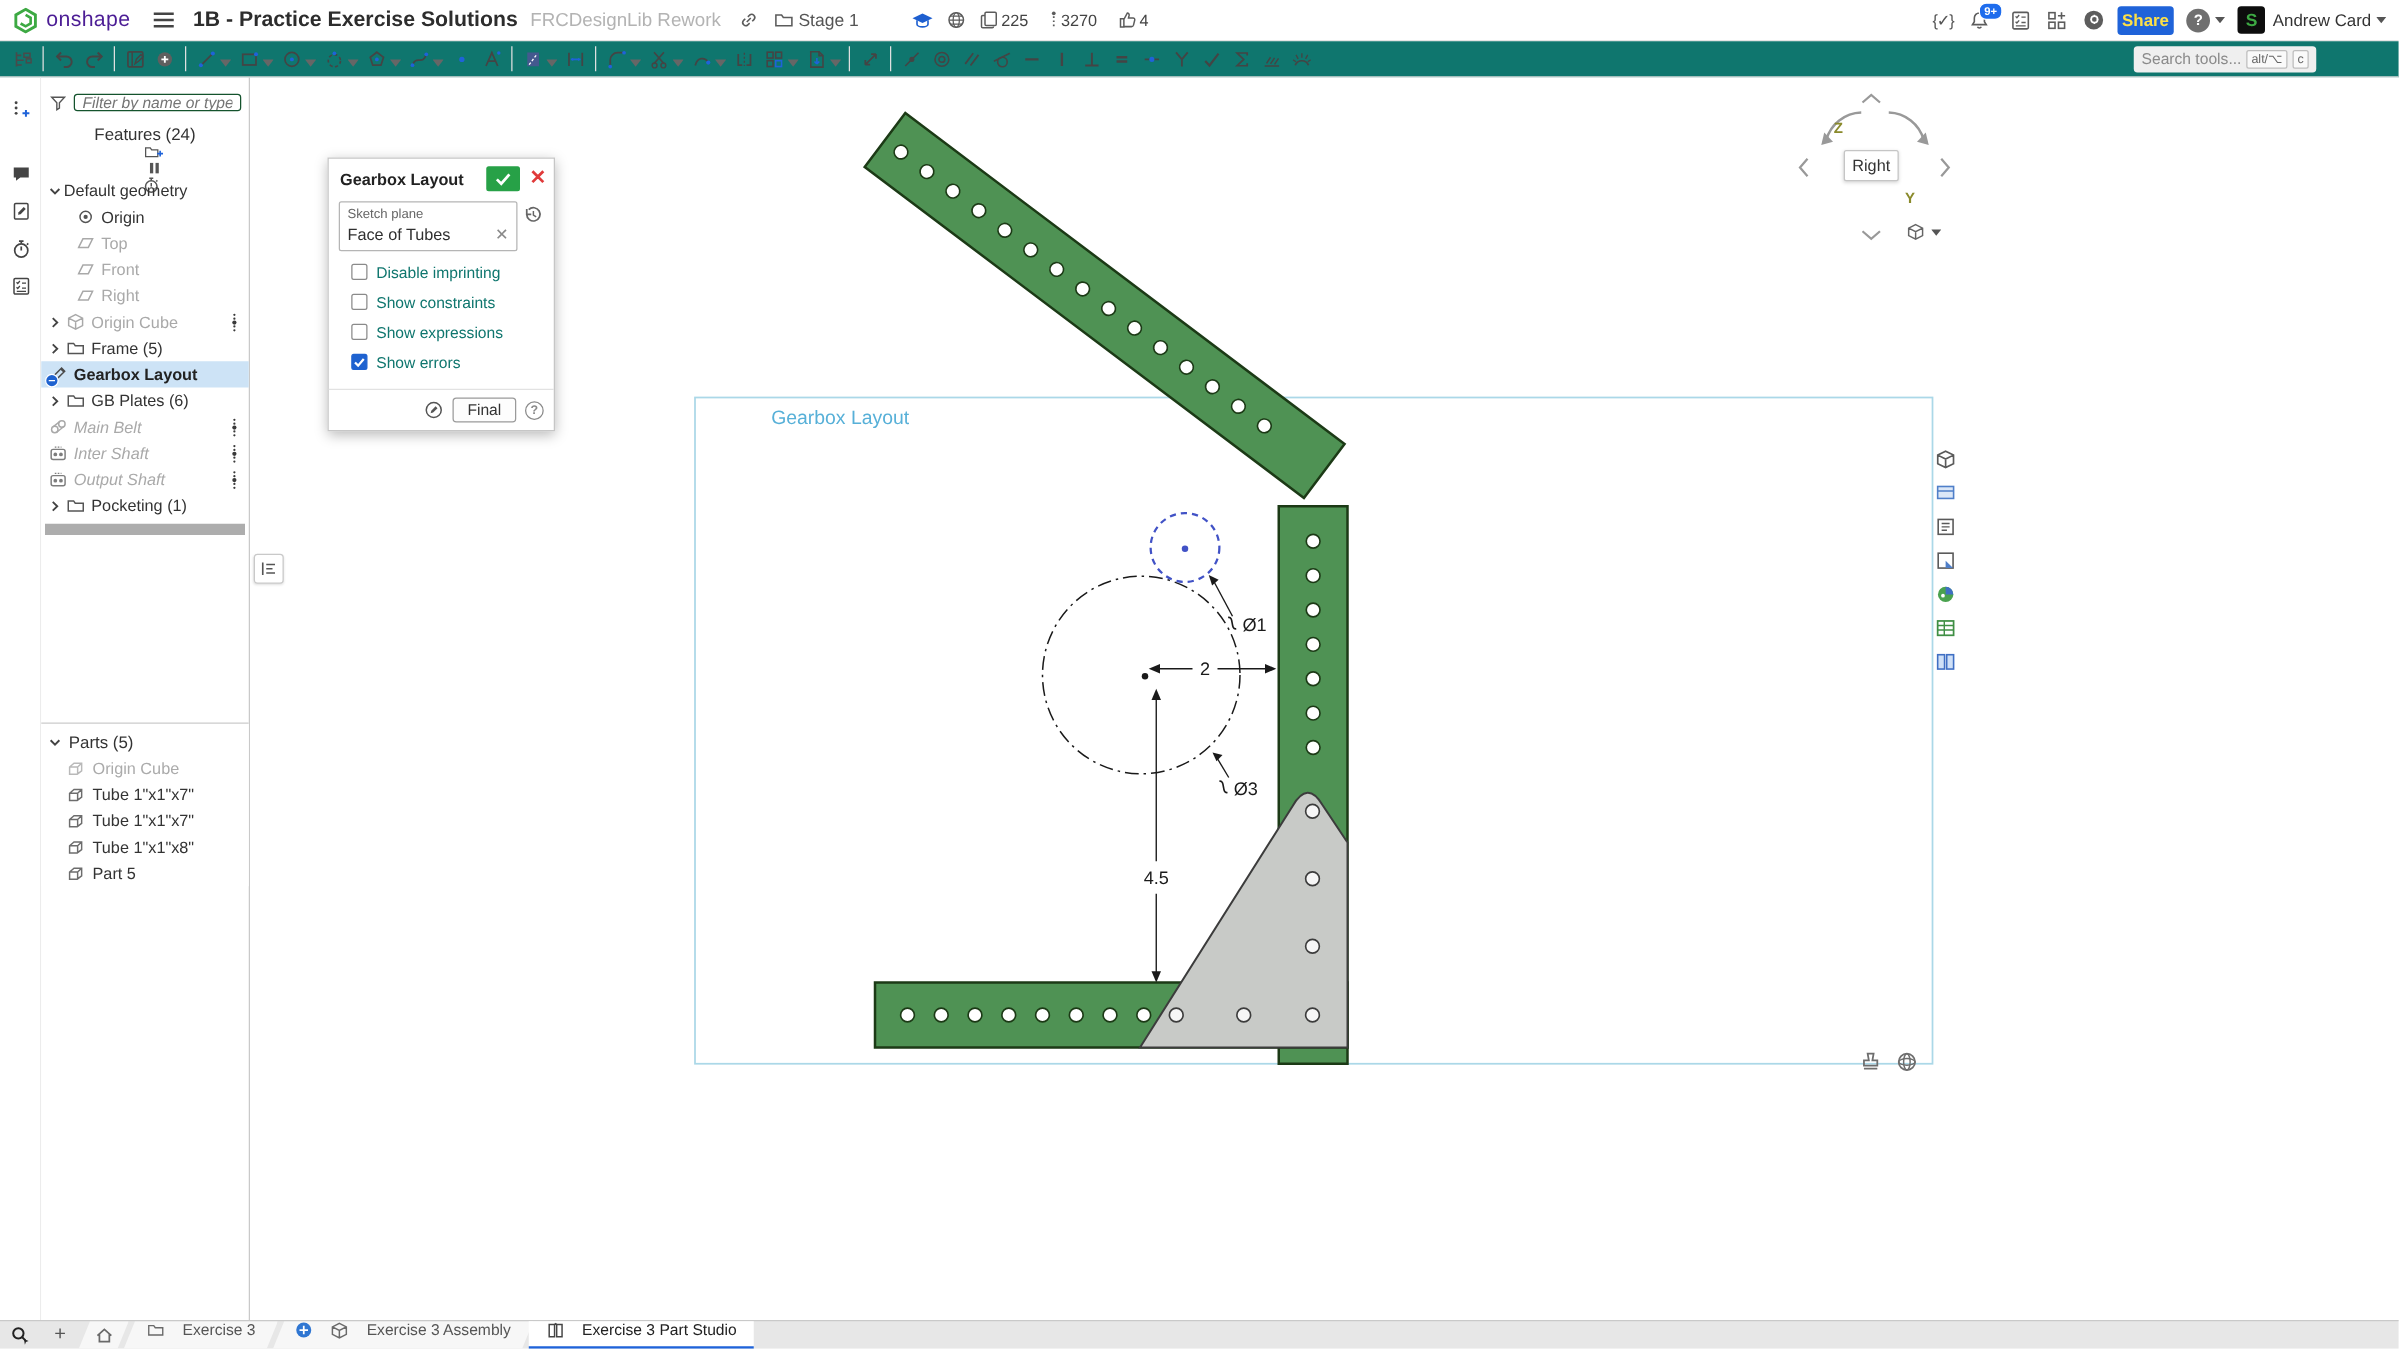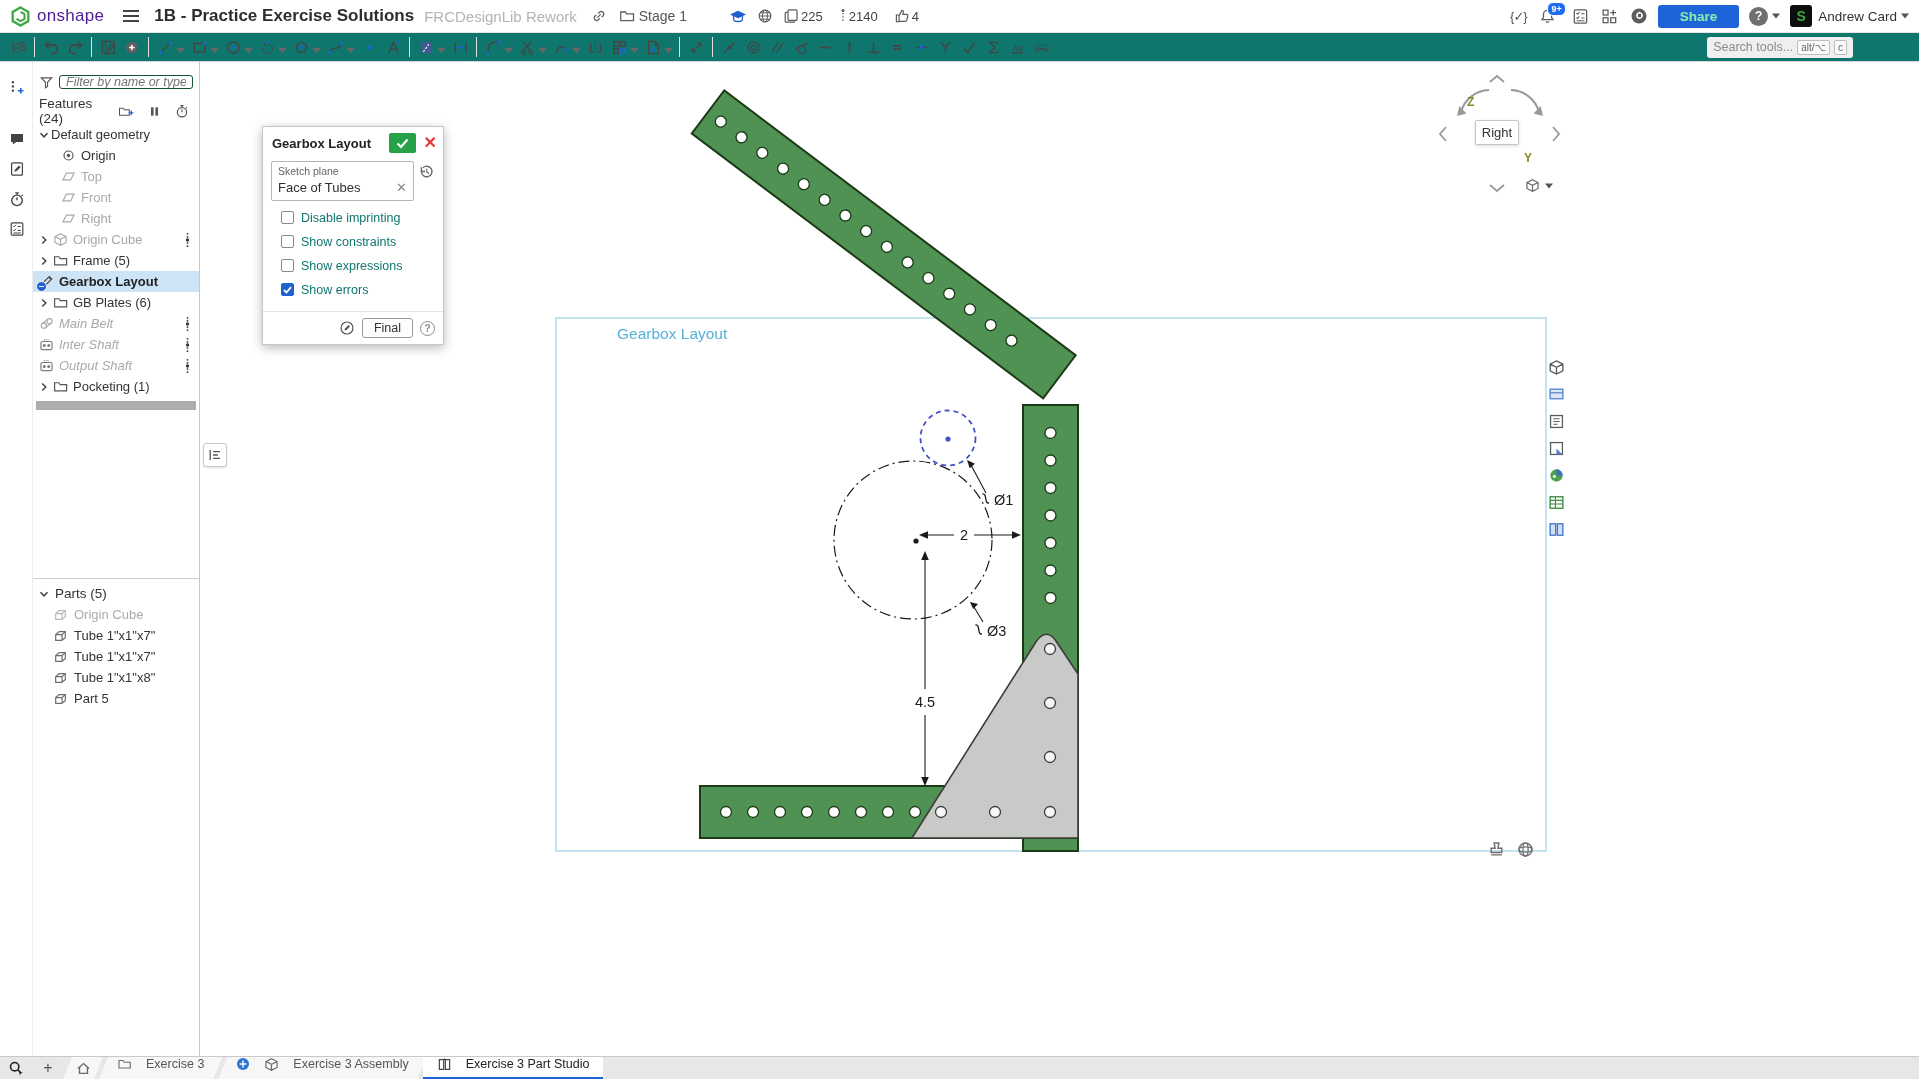--- a/index.html
+++ b/index.html
@@ -15,21 +15,21 @@
   .burger { margin:0 14px 0 18px; }
   .doc-title { font-size:17px; font-weight:bold; color:#2d2d2d; white-space:nowrap; }
   .doc-sub { font-size:15px; color:#b3b3b3; margin-left:10px; white-space:nowrap; }
   .hicon { color:#5c5c5c; display:flex; align-items:center; }
   .hstat { font-size:13px; color:#444; margin:0 2px; }
   .stage { font-size:14px; color:#555; margin-left:4px; }
   .hgap { flex:1; }
   .braces { font-size:13px; color:#555; letter-spacing:-1px; white-space:nowrap; }
   .bell-wrap { position:relative; margin:0 4px; }
   .badge { position:absolute; top:-6px; right:-10px; background:#1e6ced; color:#fff; font-size:9px; font-weight:bold; border-radius:6px; padding:1px 3px; border:1.5px solid #fff; }
-  .share-btn { background:#1f63d9; color:#86efac; border:none; border-radius:3px; height:23px; padding:0 22px; font-size:13.5px; font-weight:bold; margin:0 10px; font-family:inherit; }
+  .share-btn { background:#1f63d9; color:#fde047; border:none; border-radius:3px; height:23px; padding:0 4px; font-size:13.5px; font-weight:bold; margin:0 10px; font-family:inherit; }
   .help-circ { width:19px; height:19px; border-radius:50%; background:#6f6f6f; color:#fff; font-size:12px; font-weight:bold; display:flex; align-items:center; justify-content:center; }
   .caret { color:#555; }
   .avatar { width:22px; height:22px; border-radius:3px; background:#0d0d0d; color:#3da943; font-weight:bold; font-size:14px; display:flex; align-items:center; justify-content:center; margin:0 6px 0 10px; }
   .uname { font-size:13.5px; color:#333; margin-right:4px; }
 
   
   .tbar { position:absolute; top:33px; left:0; right:0; height:29px; display:flex; align-items:center; padding:0 6px; border-bottom:1px solid #d8d8d8; background:#0f766e; }
   .tb { display:flex; align-items:center; justify-content:center; width:24px; height:24px; color:#4a4a4a; border-radius:2px; }
   .tb svg { width:17px; height:17px; }
   .tcar { width:9px; height:7px; color:#666; margin:6px 2px 0 -1px; }
@@ -40,21 +40,21 @@
 
   
   .main { position:absolute; top:62px; bottom:23px; left:0; right:0; }
   .lstrip { position:absolute; left:0; top:0; bottom:0; width:33px; border-right:1px solid #ececec; background:#fff; }
   .lstrip .si { width:33px; height:30px; display:flex; align-items:center; justify-content:center; color:#444; }
   .si.sp1 { margin-top:10px; } .si.sp2 { margin-top:22px; }
 
   .panel { position:absolute; left:33px; top:0; bottom:0; width:167px; border-right:1px solid #c9c9c9; background:#fff; padding-top:8px; }
   .filter-row { display:flex; align-items:center; gap:5px; padding:0 6px; height:24px; margin-bottom:6px; color:#555; }
   .filter-row input { flex:1; height:14px; border:1px solid #14532d; border-radius:3px; font-size:12.5px; padding:0 6px; font-style:italic; color:#555; font-family:inherit; width:100px; }
-  .fhdr { display:flex; align-items:center; padding:0 6px; height:22px; margin-bottom:2px; font-size:13.5px; color:#333; }
+  .fhdr { display:flex; align-items:center; padding:0 6px; height:22px; margin-bottom:20px; font-size:13.5px; color:#333;flex-direction:column; }
   .fhdr .ic { color:#555; margin-left:14px; display:flex; }
   .fhdr .ic:first-of-type { margin-left:auto; }
   .trow { display:flex; align-items:center; height:21px; padding-left:4px; font-size:13px; color:#333; white-space:nowrap; }
   .trow .chev { width:14px; height:12px; color:#444; flex:0 0 14px; }
   .trow .ficon { width:15px; height:15px; margin:0 5px 0 2px; color:#555; flex:0 0 15px; position:relative; }
   .trow.child { padding-left:26px; }
   .trow.muted, .trow.muted .ficon { color:#a9a9a9; }
   .trow.sup { font-style:italic; }
   .trow.sel { background:#cde3f6; font-weight:bold; color:#222; }
   .trow .rdots { width:7px; height:16px; margin-left:auto; margin-right:8px; color:#3a3a3a; }
@@ -302,21 +302,21 @@
         <svg width="16" height="16">
           <use href="#copy"></use>
         </svg>
       </span>
     <span class="hstat">225</span>
     <span class="hicon" style="margin-left:14px">
         <svg width="8" height="16">
           <use href="#measure"></use>
         </svg>
       </span>
-    <span class="hstat">2140</span>
+    <span class="hstat">3270</span>
     <span class="hicon" style="margin-left:14px">
         <svg width="16" height="16">
           <use href="#thumb"></use>
         </svg>
       </span>
     <span class="hstat">4</span>
     <div class="hgap"></div>
     <span class="braces">{✓}</span>
     <span class="bell-wrap" style="margin-left:12px">
       <span class="hicon">

